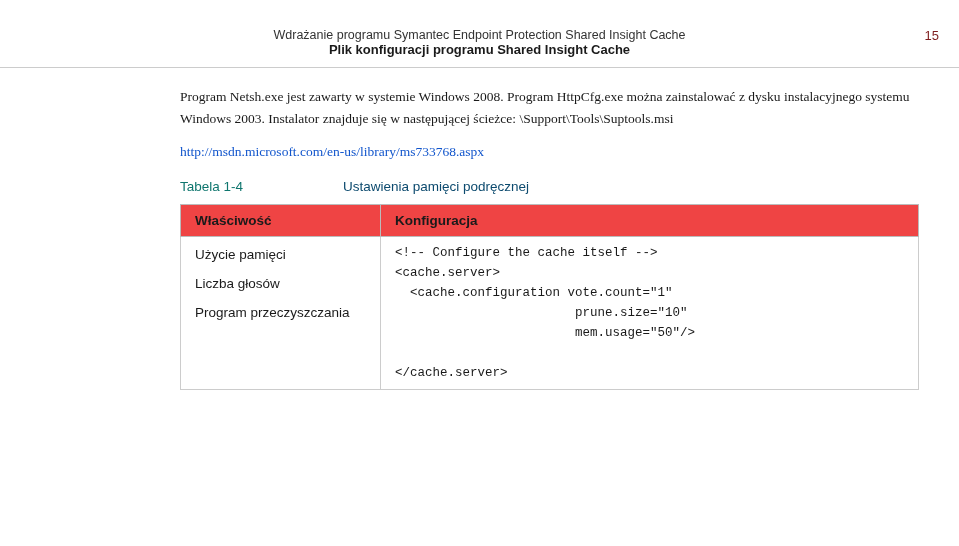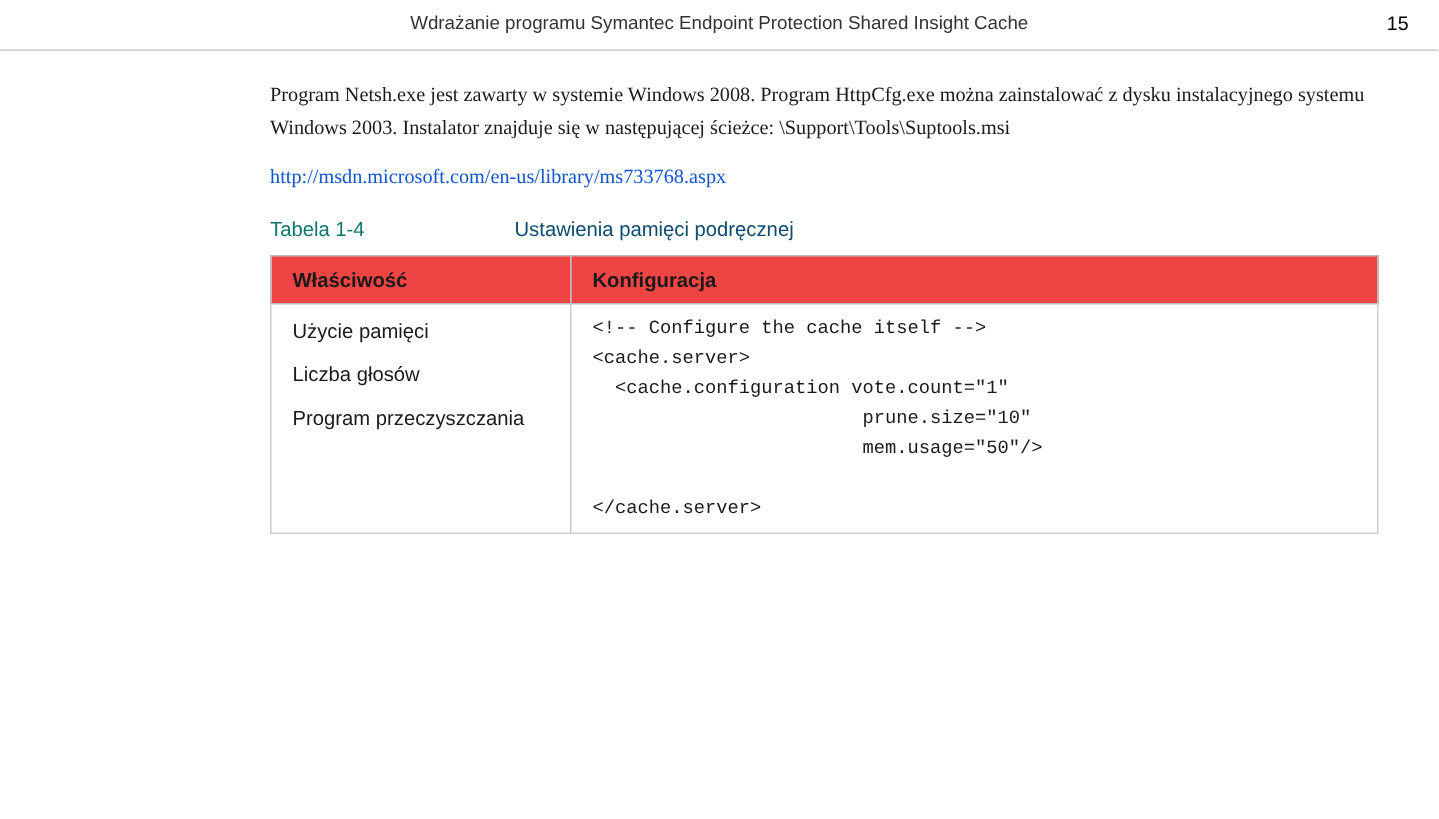--- a/index.html
+++ b/index.html
@@ -23,21 +23,21 @@
       min-height: 546px;
       background: #fff;
       position: relative;
     }
 
     
     .header {
       display: flex;
       justify-content: space-between;
       align-items: flex-start;
-      padding: 8px 20px 10px 20px;
+      padding: 28px 20px 10px 20px;
       border-bottom: 1px solid #ccc;
     }
 
     .header-titles {
       flex: 1;
       text-align: center;
     }
 
     .header-title-main {
       font-size: 12.5px;
@@ -48,21 +48,21 @@
 
     .header-title-bold {
       font-size: 13px;
       color: #1a1a1a;
       font-family: Arial, sans-serif;
       font-weight: bold;
     }
 
     .header-page-num {
       font-size: 13px;
-      color: #000000;
+      color: #7f1d1d;
       font-family: Arial, sans-serif;
       font-weight: normal;
       min-width: 25px;
       text-align: right;
     }
 
     
     .content {
       padding: 18px 40px 18px 180px;
     }
@@ -160,20 +160,21 @@
   </style>
 </head>
 <body>
 
 <div class="page-container">
 
   <div class="header">
     <div style="min-width:25px;"></div>
     <div class="header-titles">
       <div class="header-title-main">Wdrażanie programu Symantec Endpoint Protection Shared Insight Cache</div>
+      <div class="header-title-bold">Plik konfiguracji programu Shared Insight Cache</div>
     </div>
     <div class="header-page-num">15</div>
   </div>
 
   <div class="content">
 
     <p class="paragraph">Program Netsh.exe jest zawarty w systemie Windows 2008. Program HttpCfg.exe można zainstalować z dysku instalacyjnego systemu Windows 2003. Instalator znajduje się w następującej ścieżce: \Support\Tools\Suptools.msi</p>
 
 
     <p class="paragraph">

